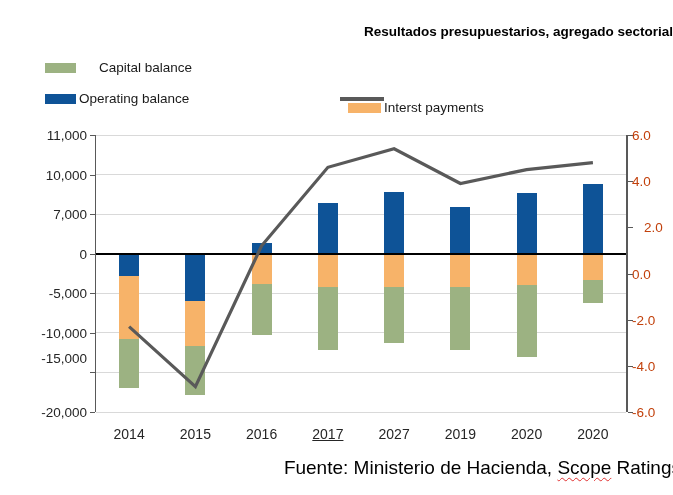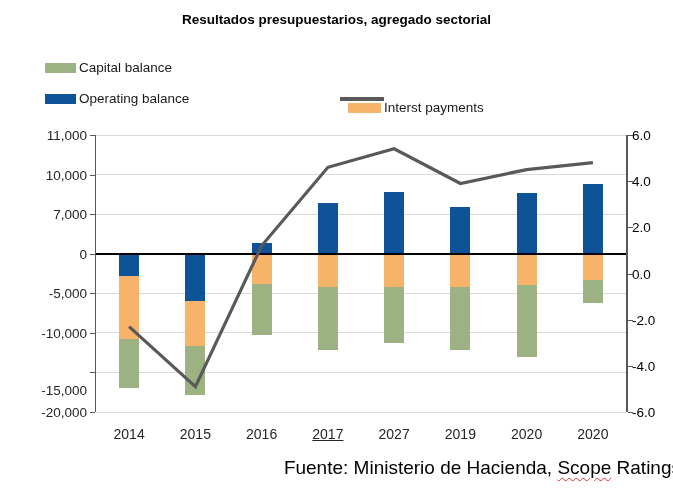--- a/index.html
+++ b/index.html
@@ -6,22 +6,22 @@
   html, body { background: #ffffff; }
   body {
     width: 673px; height: 495px;
     font-family: "Liberation Sans", sans-serif;
     color: #1a1a1a;
     overflow: hidden;
   }
   .stage { position: relative; width: 673px; height: 495px; background: #fff; }
 
   .chart-title {
-    position: absolute; top: 12px; left: 0; width: 100%;
-    text-align: center; font-size: 13.5px; font-weight: bold; color: #000;
+    position: absolute; top: 24px; left: 0; width: 100%;
+    text-align: right; font-size: 13.5px; font-weight: bold; color: #000;
   }
   .chart-subtitle {
     position: absolute; top: 31px; left: 0; width: 100%;
     text-align: center; font-size: 13px; font-style: italic; color: #000;
   }
 
   .legend-item {
     position: absolute; display: flex; align-items: center; height: 17px;
     font-size: 13.5px; color: #1a1a1a; white-space: nowrap;
   }
@@ -40,21 +40,21 @@
   .tick.right { right: -6.5px; }
   .bar-seg { position: absolute; z-index: 2; }
   #trend-svg { position: absolute; left: 0; top: 0; width: 100%; height: 100%; z-index: 4; }
 
   .y-label-left {
     position: absolute; left: 0; width: 87px; text-align: right;
     font-size: 13.5px; color: #262626; transform: translateY(-50%); white-space: nowrap;
   }
   .y-label-right {
     position: absolute; left: 632px; text-align: left;
-    font-size: 13.5px; color: #000000; transform: translateY(-50%); white-space: nowrap;
+    font-size: 13.5px; color: #c2410c; transform: translateY(-50%); white-space: nowrap;
   }
   .x-label {
     position: absolute; top: 426px; transform: translateX(-50%);
     font-size: 14px; color: #262626; white-space: nowrap;
   }
 
   .chart-footer {
     position: absolute; top: 457px; left: 8px; width: 100%;
     text-align: right; font-size: 19px; color: #000;
   }
@@ -66,21 +66,21 @@
     text-underline-offset: 3px;
   }
 </style>
 </head>
 <body>
 
 <div class="stage">
 
   <div class="chart-title">Resultados presupuestarios, agregado sectorial</div>
 
-  <div class="legend-item" style="left:45px; top:59px;">
+  <div class="legend-item" style="left:45px; top:59px;gap:20px;">
     <span class="swatch box" style="background: rgb(156, 178, 130);"></span>
     <span>Capital balance</span>
   </div>
   <div class="legend-item" style="left:348px; top:59px;margin-top:40px;">
     <span class="swatch box" style="width: 33px; background: rgb(247, 179, 105);"></span>
     <span>Interst payments</span>
   </div>
   <div class="legend-item" style="left:45px; top:90px;">
     <span class="swatch box" style="background: rgb(14, 83, 151);"></span>
     <span>Operating balance</span>
@@ -144,27 +144,27 @@
       <div class="bar-seg" style="left: 486.875px; width: 20px; top: 144.831px; height: 22.9514px; background: rgb(156, 178, 130);"></div>
     </div>
 
   <div id="y-left-labels">
       <div class="y-label-left" style="top: 135px;">11,000</div>
       <div class="y-label-left" style="top: 174.571px;">10,000</div>
       <div class="y-label-left" style="top: 214.143px;">7,000</div>
       <div class="y-label-left" style="top: 253.714px;">0</div>
       <div class="y-label-left" style="top: 293.286px;">-5,000</div>
       <div class="y-label-left" style="top: 332.857px;">-10,000</div>
-      <div class="y-label-left" style="top: 390px; padding-left: 35px;">-15,000</div>
+      <div class="y-label-left" style="top: 358px; padding-left: 35px;">-15,000</div>
       <div class="y-label-left" style="top: 412px;">-20,000</div>
     </div>
   <div id="y-right-labels">
       <div class="y-label-right" style="top: 135px;">6.0</div>
       <div class="y-label-right" style="top: 181.167px;">4.0</div>
-      <div class="y-label-right" style="top: 227.333px;">2.0</div>
+      <div class="y-label-right" style="top: 227.333px; margin-left: 12px;">2.0</div>
       <div class="y-label-right" style="top: 273.5px;">0.0</div>
       <div class="y-label-right" style="top: 319.667px;">-2.0</div>
       <div class="y-label-right" style="top: 365.833px;">-4.0</div>
       <div class="y-label-right" style="top: 412px;">-6.0</div>
     </div>
   <div id="x-labels">
       <div class="x-label" style="left: 129.125px;">2014</div>
       <div class="x-label" style="left: 195.375px;">2015</div>
       <div class="x-label" style="left: 261.625px;">2016</div>
       <div class="x-label" style="left: 327.875px; text-decoration: underline;">2017</div>

